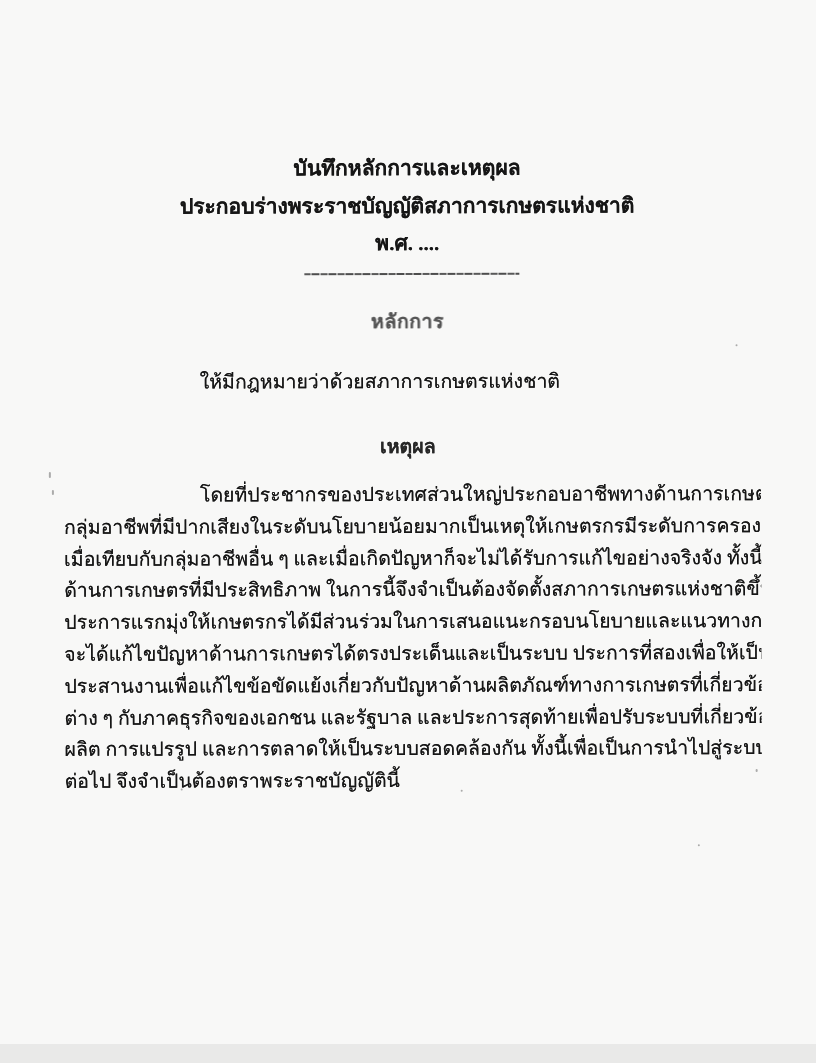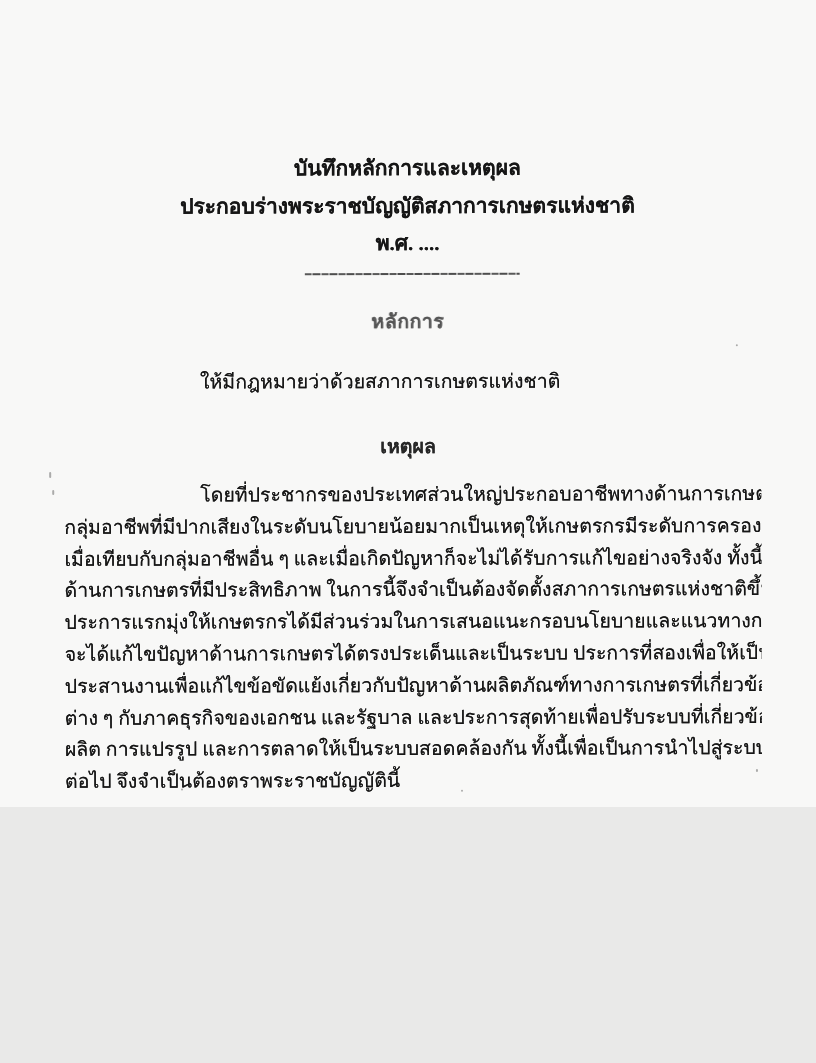--- a/index.html
+++ b/index.html
@@ -3,21 +3,21 @@
 <meta charset="utf-8">
 <style>
   html, body {
     margin: 0;
     padding: 0;
     background: #e9e9e8;
   }
   .page {
     position: relative;
     width: 816px;
-    height: 807px;
+    height: 1044px;
     margin: 0 auto;
     background: #f8f8f7;
     overflow: hidden;
     font-family: "Liberation Serif", "DejaVu Serif", serif;
     color: #161616;
   }
   .content {
     position: absolute;
     inset: 0;
     transform: rotate(-0.15deg);

